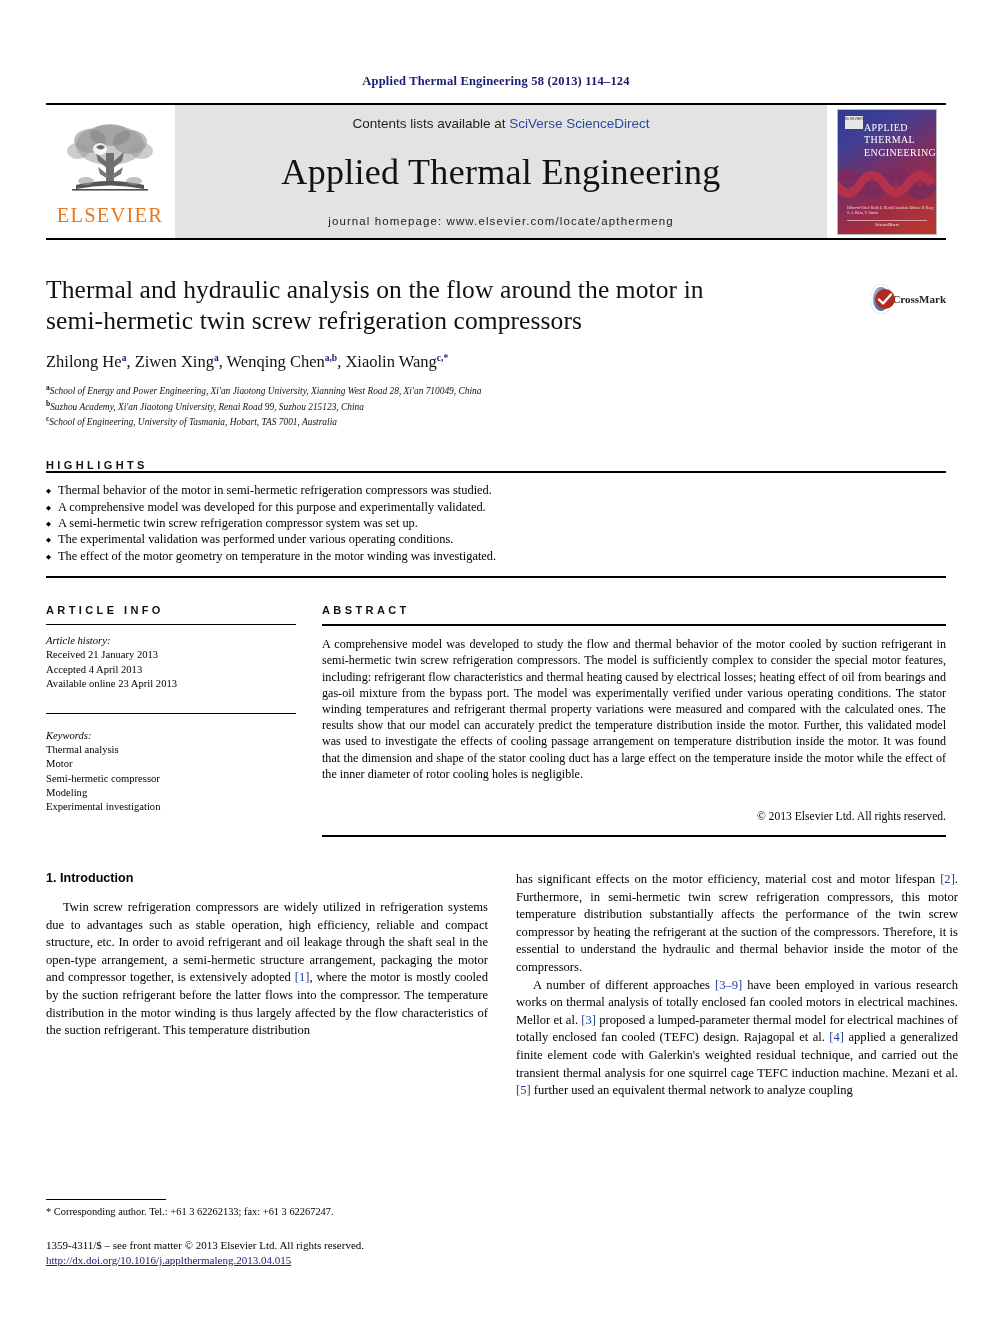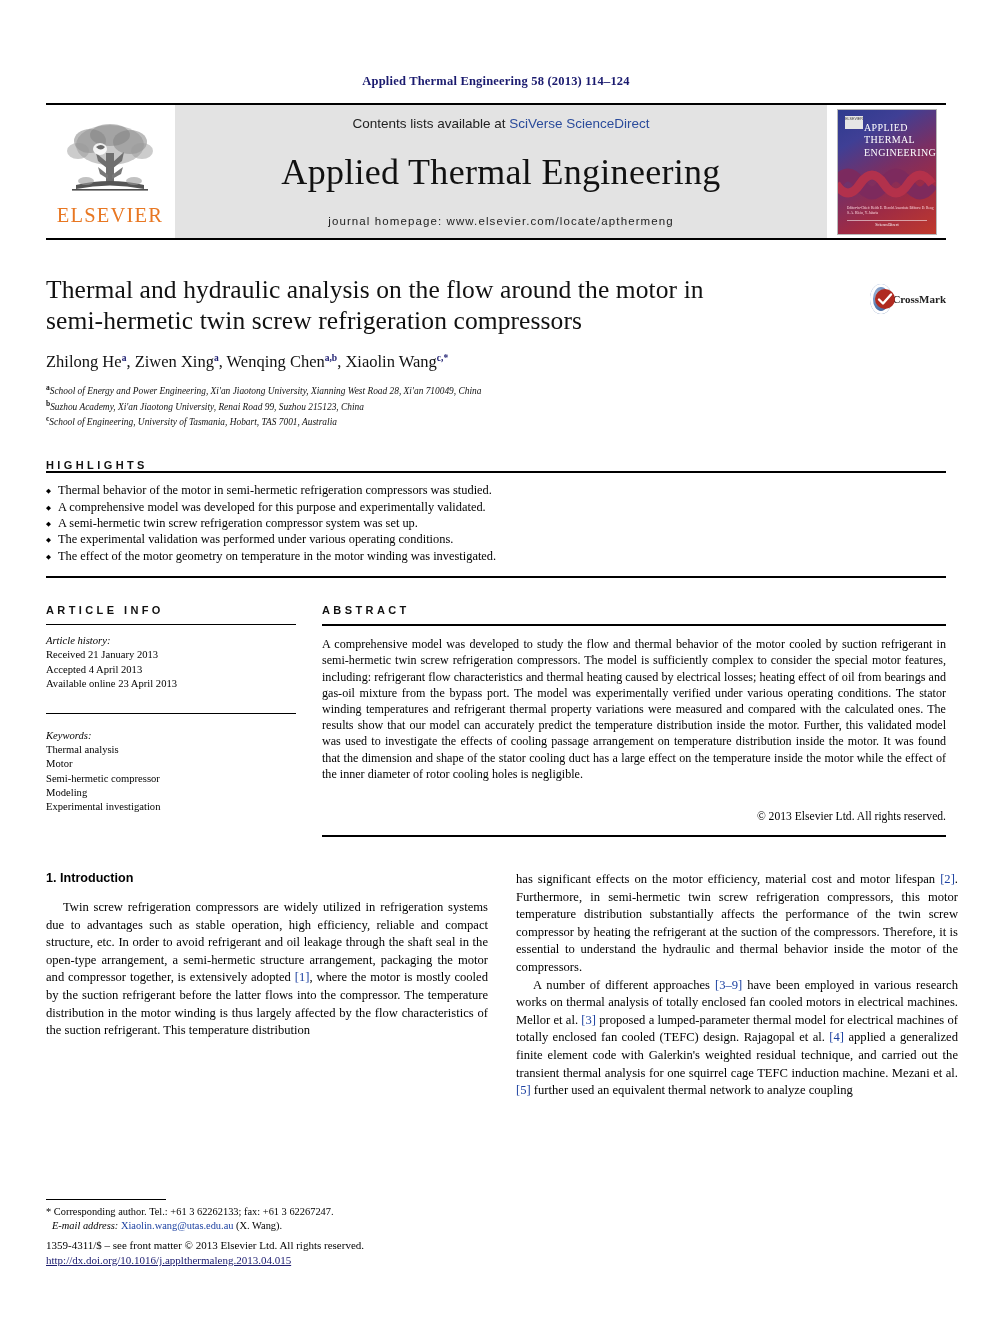--- a/index.html
+++ b/index.html
@@ -457,23 +457,20 @@
 
     <div class="col">
       <p class="para cont"><span>has significant effects on the motor efficiency, material cost and motor lifespan </span><span class="ref">[2]</span><span>. Furthermore, in semi-hermetic twin screw refrigeration compressors, this motor temperature distribution substantially affects the performance of the twin screw compressor by heating the refrigerant at the suction of the compressors. Therefore, it is essential to understand the hydraulic and thermal behavior inside the motor of the compressors.</span></p>
       <p class="para"><span>A number of different approaches </span><span class="ref">[3–9]</span><span> have been employed in various research works on thermal analysis of totally enclosed fan cooled motors in electrical machines. Mellor et al. </span><span class="ref">[3]</span><span> proposed a lumped-parameter thermal model for electrical machines of totally enclosed fan cooled (TEFC) design. Rajagopal et al. </span><span class="ref">[4]</span><span> applied a generalized finite element code with Galerkin's weighted residual technique, and carried out the transient thermal analysis for one squirrel cage TEFC induction machine. Mezani et al. </span><span class="ref">[5]</span><span> further used an equivalent thermal network to analyze coupling</span></p>
     </div>
   </div>
 
   <div class="footnote-area">
     <div class="fn-rule"></div>
     <div class="fn-line">* Corresponding author. Tel.: +61 3 62262133; fax: +61 3 62267247.</div>
-    <div class="fn-line" style="padding-left:16px;">
-      <span class="email-label">E-mail address: </span><span class="fn-link">Xiaolin.wang@utas.edu.au</span><span> (X. Wang).</span>
-    </div>
   </div>
 
   <div class="bottom-block">
     <div>1359-4311/$ – see front matter © 2013 Elsevier Ltd. All rights reserved.</div>
     <div class="doi-line">http://dx.doi.org/10.1016/j.applthermaleng.2013.04.015</div>
   </div>
 
 </div>
 
 </body></html>

